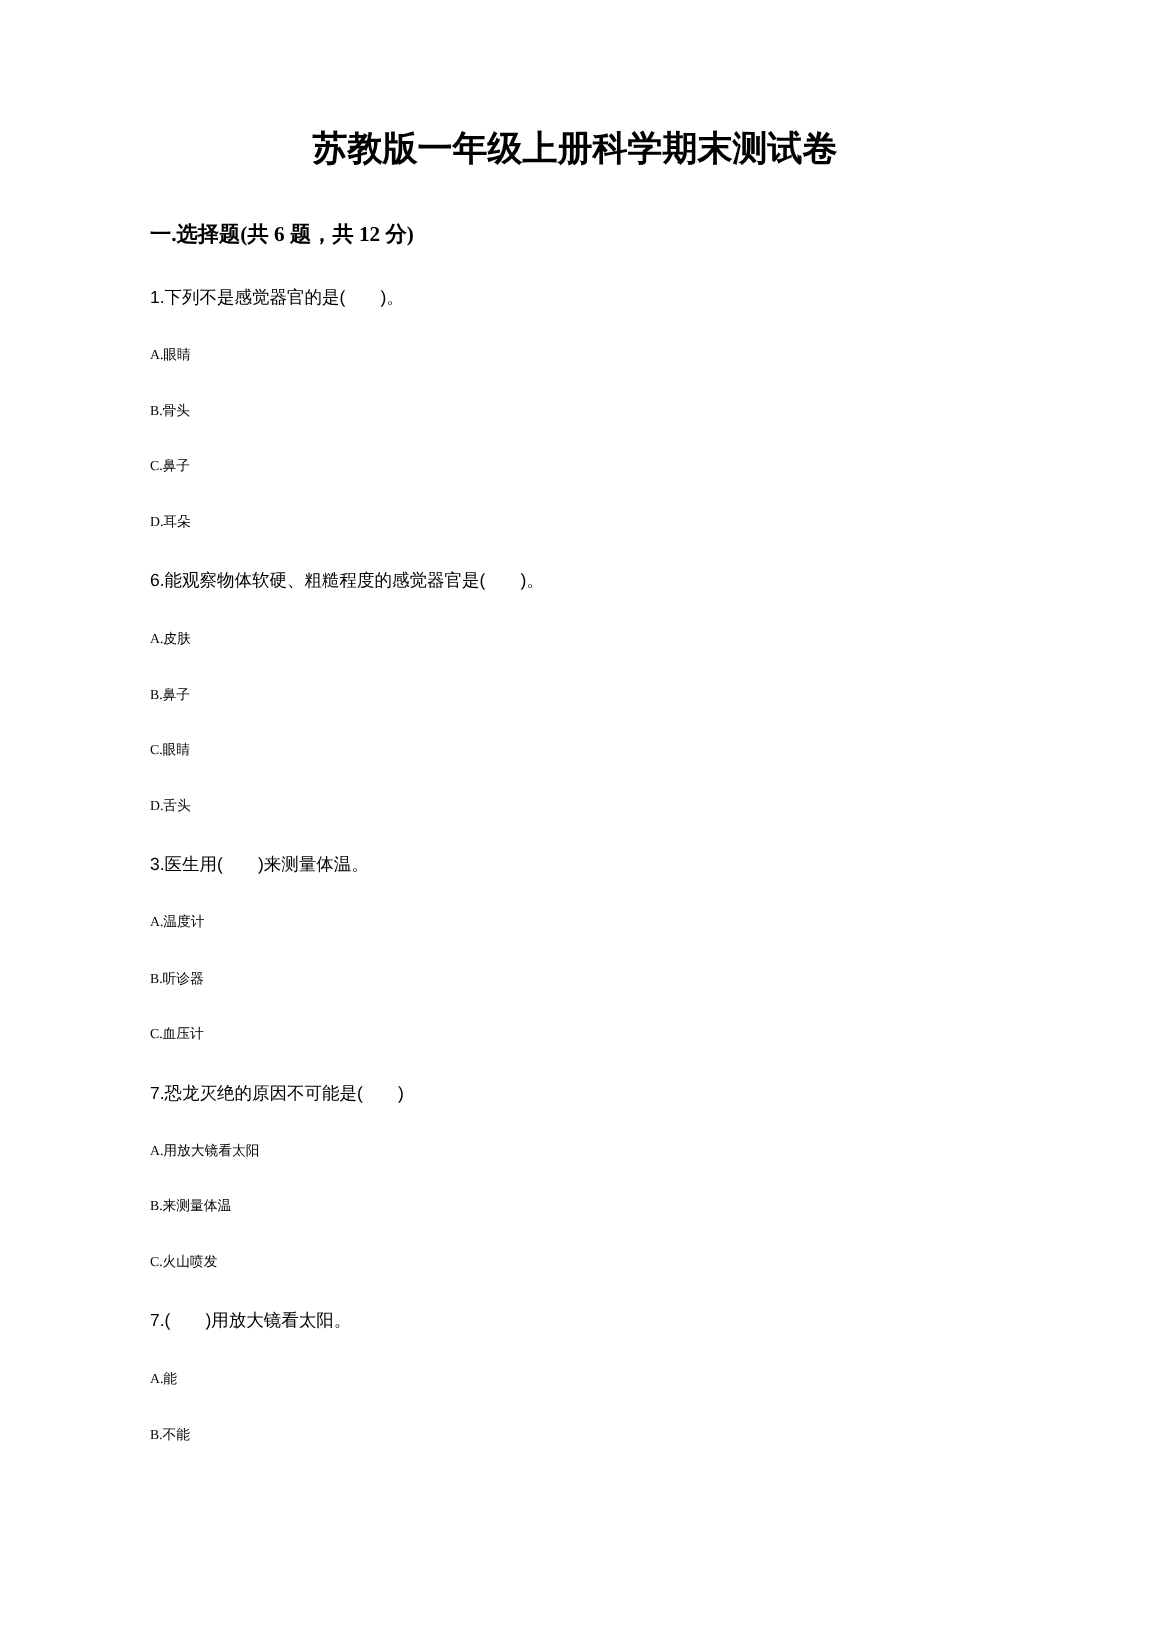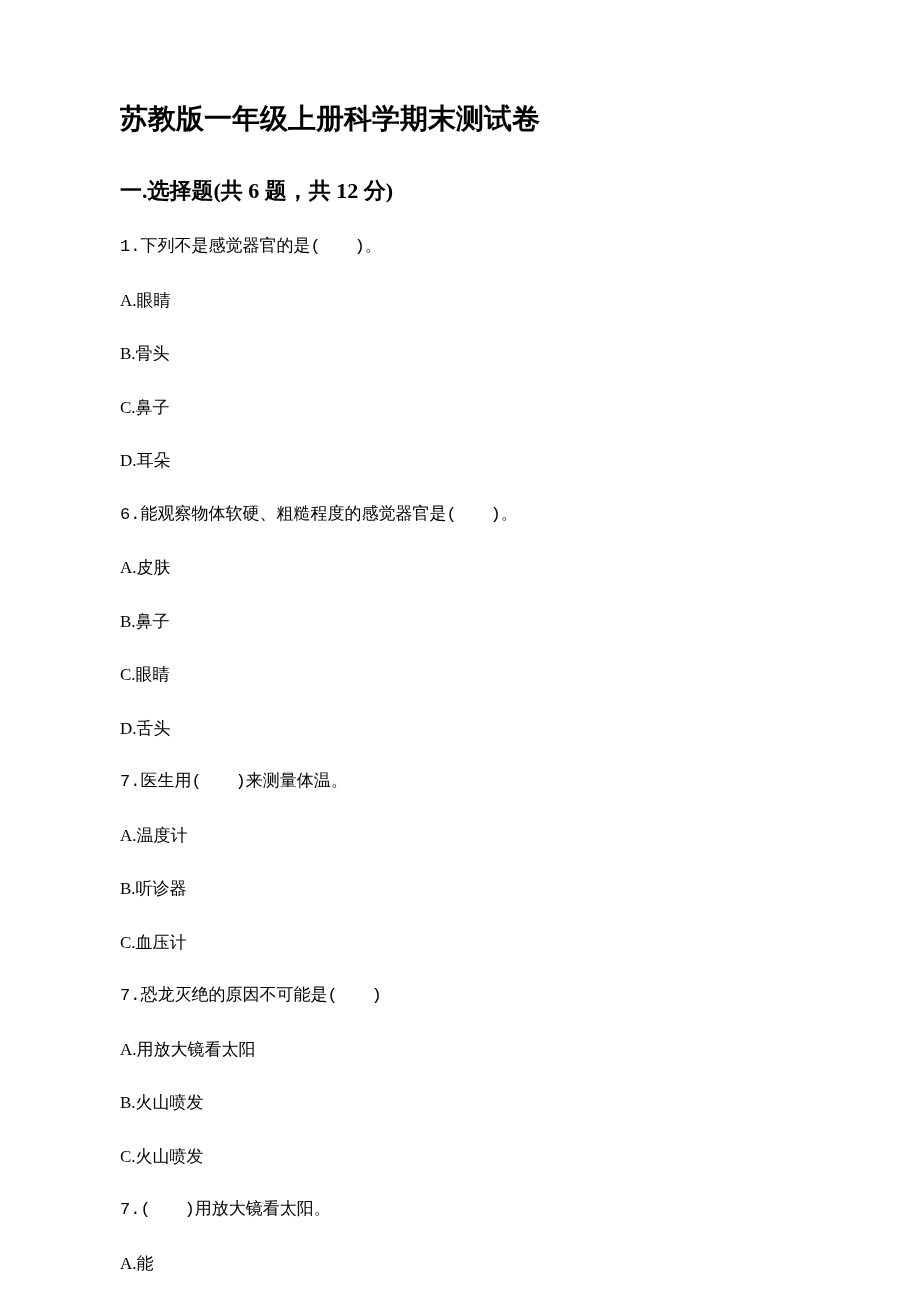--- a/index.html
+++ b/index.html
@@ -9,40 +9,40 @@
     }
     body {
       width: 920px;
       height: 1302px;
       background: #ffffff;
       font-family: "SimSun", "宋体", serif;
       color: #000000;
       padding: 100px 120px 60px 120px;
     }
     .title {
-      text-align: left;
+      text-align: center;
       font-size: 28px;
       font-weight: bold;
       margin-bottom: 38px;
       font-family: "SimSun", "宋体", serif;
     }
     .section-header {
-      font-size: 22px;
+      font-size: 17px;
       font-weight: bold;
       margin-bottom: 28px;
       font-family: "SimSun", "宋体", serif;
     }
     .question {
-      font-size: 17px;
+      font-size: 14px;
       margin-bottom: 28px;
       line-height: 1.5;
-      font-family: Liberation Mono, monospace;
+      font-family: Liberation Sans, sans-serif;
     }
     .option {
-      font-size: 17px;
+      font-size: 11px;
       margin-bottom: 28px;
       line-height: 1.5;
       font-family: "SimSun", "宋体", serif;
     }
   </style>
 </head>
 <body>
 
 <h1 class="title">苏教版一年级上册科学期末测试卷</h1>
 
@@ -53,25 +53,25 @@
 <div class="option">B.骨头</div>
 <div class="option">C.鼻子</div>
 <div class="option">D.耳朵</div>
 
 <div class="question">6.能观察物体软硬、粗糙程度的感觉器官是(　　)。</div>
 <div class="option">A.皮肤</div>
 <div class="option">B.鼻子</div>
 <div class="option">C.眼睛</div>
 <div class="option">D.舌头</div>
 
-<div class="question">7.医生用(　　)来测量体温。</div>
+<div class="question">3.医生用(　　)来测量体温。</div>
 <div class="option">A.温度计</div>
 <div class="option">B.听诊器</div>
 <div class="option">C.血压计</div>
 
 <div class="question">7.恐龙灭绝的原因不可能是(　　)</div>
 <div class="option">A.用放大镜看太阳</div>
-<div class="option">B.火山喷发</div>
+<div class="option">B.来测量体温</div>
 <div class="option">C.火山喷发</div>
 
 <div class="question">7.(　　)用放大镜看太阳。</div>
 <div class="option">A.能</div>
 <div class="option">B.不能</div>
 
 </body></html>

